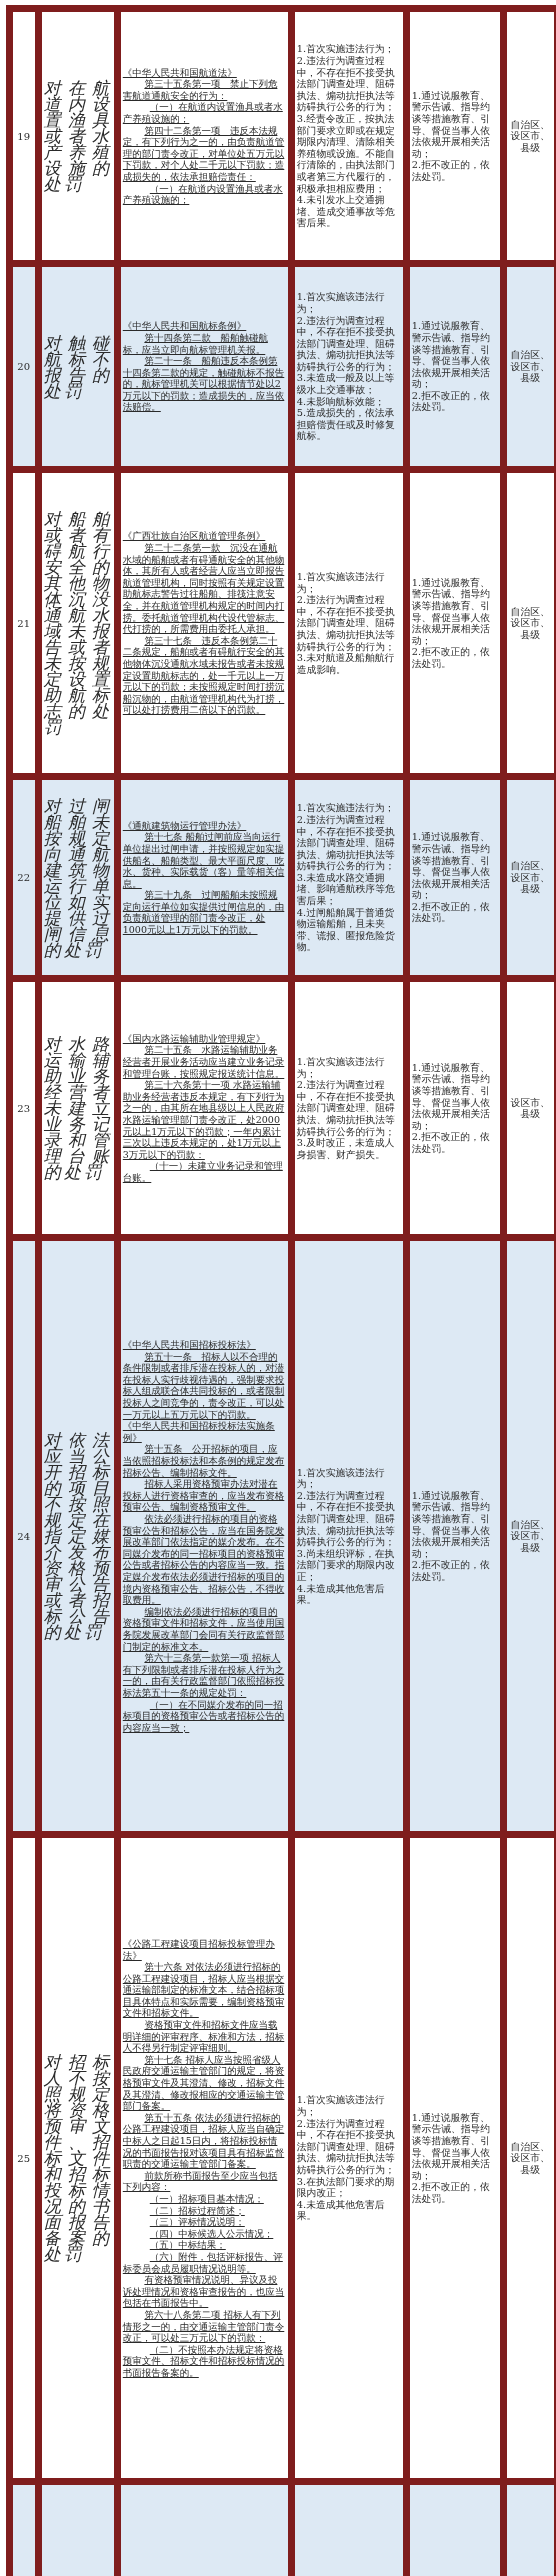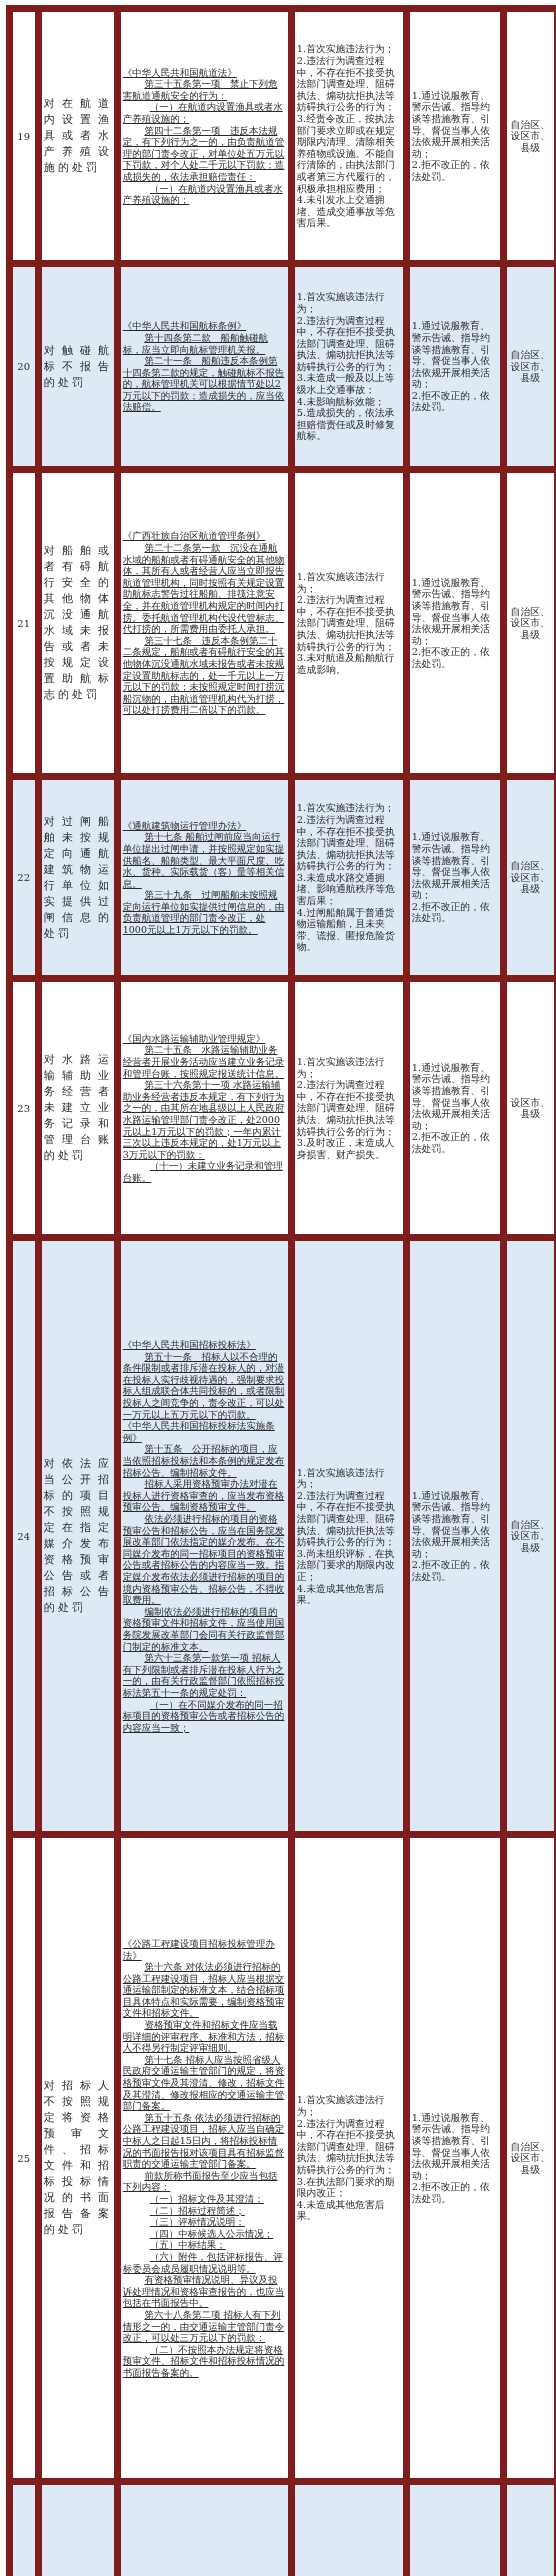--- a/index.html
+++ b/index.html
@@ -9,21 +9,21 @@
   table.grid { border-collapse: collapse; width: 548px; table-layout: fixed; }
   table.grid td { border: 7px solid #7f1d1d; vertical-align: middle; padding: 0; }
   tr.row-white td { background: #ffffff; }
   tr.row-blue td { background: #dde9f4; }
   .c-no { width: 29px; text-align: center; font-size: 10px; }
   .c-name { width: 79px; }
   .c-basis { width: 174px; text-decoration: underline; }
   .c-cond { width: 115px; }
   .c-measure { width: 97px; }
   .c-level { width: 54px; text-align: center; }
-  .name-text { font-size: 11px; line-height: 16px; padding: 0 1.5px 0 2.1px; letter-spacing: 3.1px; text-align: justify; }
+  .name-text { font-size: 17px; line-height: 16px; padding: 0 1.5px 0 2.1px; letter-spacing: 3.1px; text-align: justify; font-style: italic; }
   .basis-text { font-size: 9.5px; line-height: 11.6px; padding: 0 1.5px 0 2.1px; }
   .basis-text p { margin: 0; }
   .basis-text p.ind1 { text-indent: 21.6px; }
   .basis-text p.ind2 { text-indent: 27px; }
   .cond-text { font-size: 9.8px; line-height: 11.6px; padding: 0 1.5px 0 2.1px; }
   .cond-text p { margin: 0; }
   .measure-text { font-size: 9.8px; line-height: 11.6px; padding: 0 5.2px 0 2.1px; }
   .measure-text p { margin: 0; }
   .level-text { font-size: 9.8px; line-height: 11.6px; padding: 0 2.1px; }
   .level-text p { margin: 0; }
@@ -259,21 +259,21 @@
             <div class="name-text">对招标人不按照规定将资格预审文件、招标文件和招标投标情况的书面报告备案的处罚</div>
           </td>
           <td class="c-basis">
             <div class="basis-text">
               <p>《公路工程建设项目招标投标管理办法》</p>
               <p class="ind1">第十六条 对依法必须进行招标的公路工程建设项目，招标人应当根据交通运输部制定的标准文本，结合招标项目具体特点和实际需要，编制资格预审文件和招标文件。</p>
               <p class="ind1">资格预审文件和招标文件应当载明详细的评审程序、标准和方法，招标人不得另行制定评审细则。</p>
               <p class="ind1">第十七条 招标人应当按照省级人民政府交通运输主管部门的规定，将资格预审文件及其澄清、修改，招标文件及其澄清、修改报相应的交通运输主管部门备案。</p>
               <p class="ind1">第五十五条 依法必须进行招标的公路工程建设项目，招标人应当自确定中标人之日起15日内，将招标投标情况的书面报告报对该项目具有招标监督职责的交通运输主管部门备案。</p>
               <p class="ind1">前款所称书面报告至少应当包括下列内容：</p>
-              <p class="ind2">（一）招标文件及其澄清；</p>
+              <p class="ind2">（一）招标项目基本情况；</p>
               <p class="ind2">（二）招标过程简述；</p>
               <p class="ind2">（三）评标情况说明；</p>
               <p class="ind2">（四）中标候选人公示情况；</p>
               <p class="ind2">（五）中标结果；</p>
               <p class="ind2">（六）附件，包括评标报告、评标委员会成员履职情况说明等。</p>
               <p class="ind1">有资格预审情况说明、异议及投诉处理情况和资格审查报告的，也应当包括在书面报告中。</p>
               <p class="ind1">第六十八条第二项 招标人有下列情形之一的，由交通运输主管部门责令改正，可以处三万元以下的罚款：</p>
               <p class="ind2">（二）不按照本办法规定将资格预审文件、招标文件和招标投标情况的书面报告备案的。</p>
             </div>
           </td>

